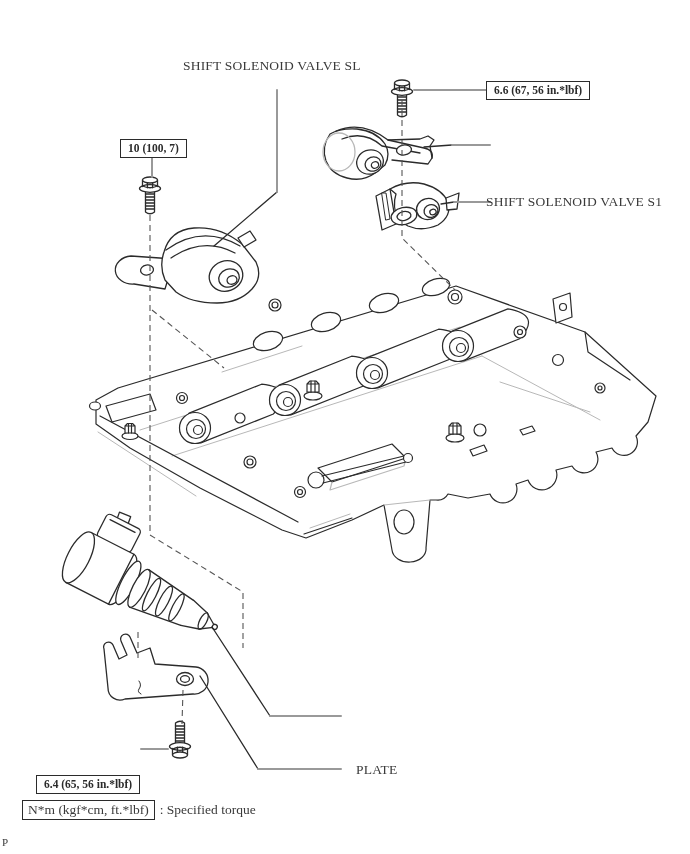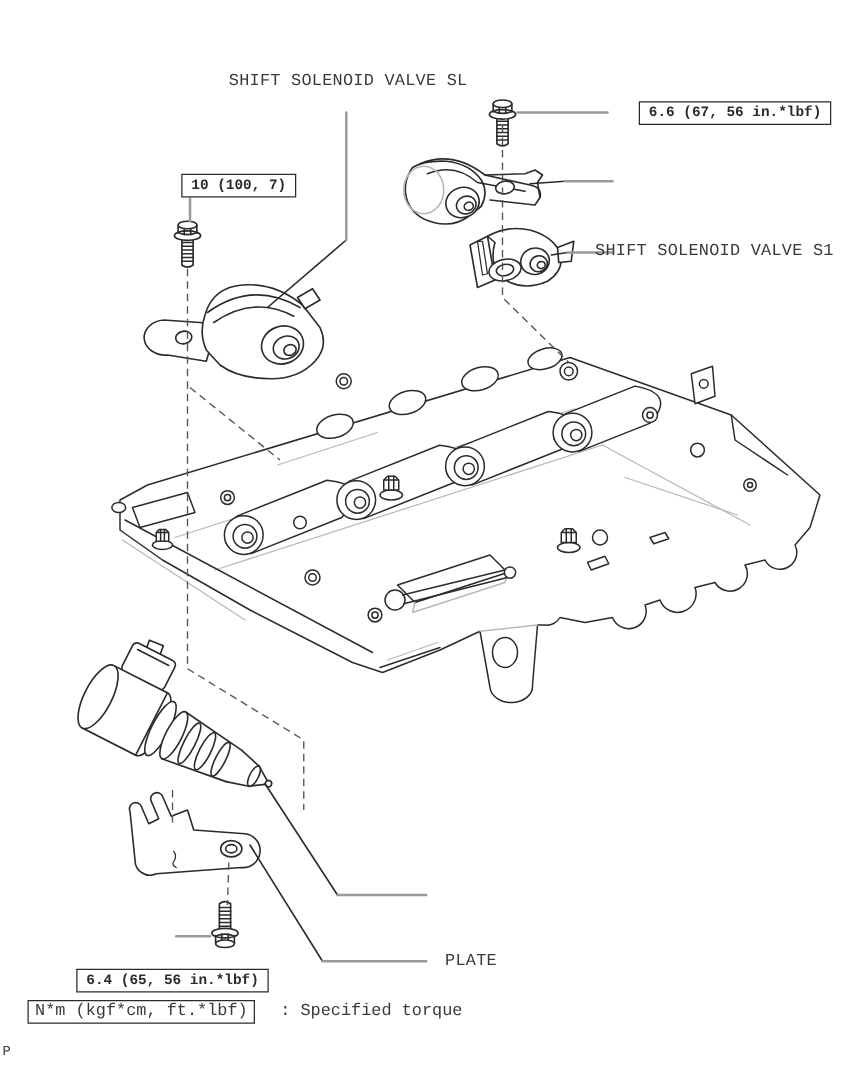--- a/index.html
+++ b/index.html
@@ -1,35 +1,35 @@
 <!DOCTYPE html>
 <html><head>
 <meta charset="utf-8">
 <style>
   html,body{margin:0;padding:0;background:#fff;}
   #stage{
     position:relative;width:690px;height:854px;background:#ffffff;
-    font-family:Liberation Mono, monospace;overflow:hidden;
+    font-family:Liberation Serif, serif;overflow:hidden;
   }
   #art{position:absolute;left:0;top:0;}
   .part-label{
     position:absolute;white-space:nowrap;color:#3a3a3a;
     font-size:13.5px;letter-spacing:.2px;
   }
   .torque-box{
     position:absolute;white-space:nowrap;border:1.6px solid #2b2b2b;
     background:#fff;color:#2b2b2b;font-weight:bold;font-size:11.5px;
-    padding:2px 7px;line-height:13px;margin-left:25px;
+    padding:2px 7px;line-height:13px;
   }
   .legend-row{
     position:absolute;left:22px;top:800px;display:flex;align-items:center;
     color:#3a3a3a;font-size:13.5px;white-space:nowrap;
   }
   .legend-box{
-    border:1.4px solid #2b2b2b;padding:1px 5px;margin-right:20px;color:#3a3a3a;
+    border:1.4px solid #2b2b2b;padding:1px 5px;margin-right:5px;color:#3a3a3a;
   }
   .page-mark{
     position:absolute;left:2px;top:836px;font-size:11px;color:#3a3a3a;
   }
 </style>
 </head>
 <body>
 
 <div id="stage">
 
@@ -255,21 +255,21 @@
         <path d="M454,202 L490,202"></path>
         <path d="M270,716 L341,716"></path>
         <path d="M258,769 L341,769"></path>
       </g>
     </g>
   </svg>
 
   <div class="part-label" style="left:183px;top:58px">SHIFT SOLENOID VALVE SL</div>
 
 
-  <div class="part-label" style="left:476px;top:194px">SHIFT SOLENOID VALVE S1</div>
+  <div class="part-label" style="left:486px;top:194px">SHIFT SOLENOID VALVE S1</div>
 
 
   <div class="part-label" style="left:356px;top:762px">PLATE</div>
 
   <div class="torque-box" style="left:120px;top:139px">10 (100, 7)</div>
 
   <div class="torque-box" style="left:486px;top:81px">6.6 (67, 56 in.*lbf)</div>
 
   <div class="torque-box" style="left:36px;top:775px">6.4 (65, 56 in.*lbf)</div>
 

